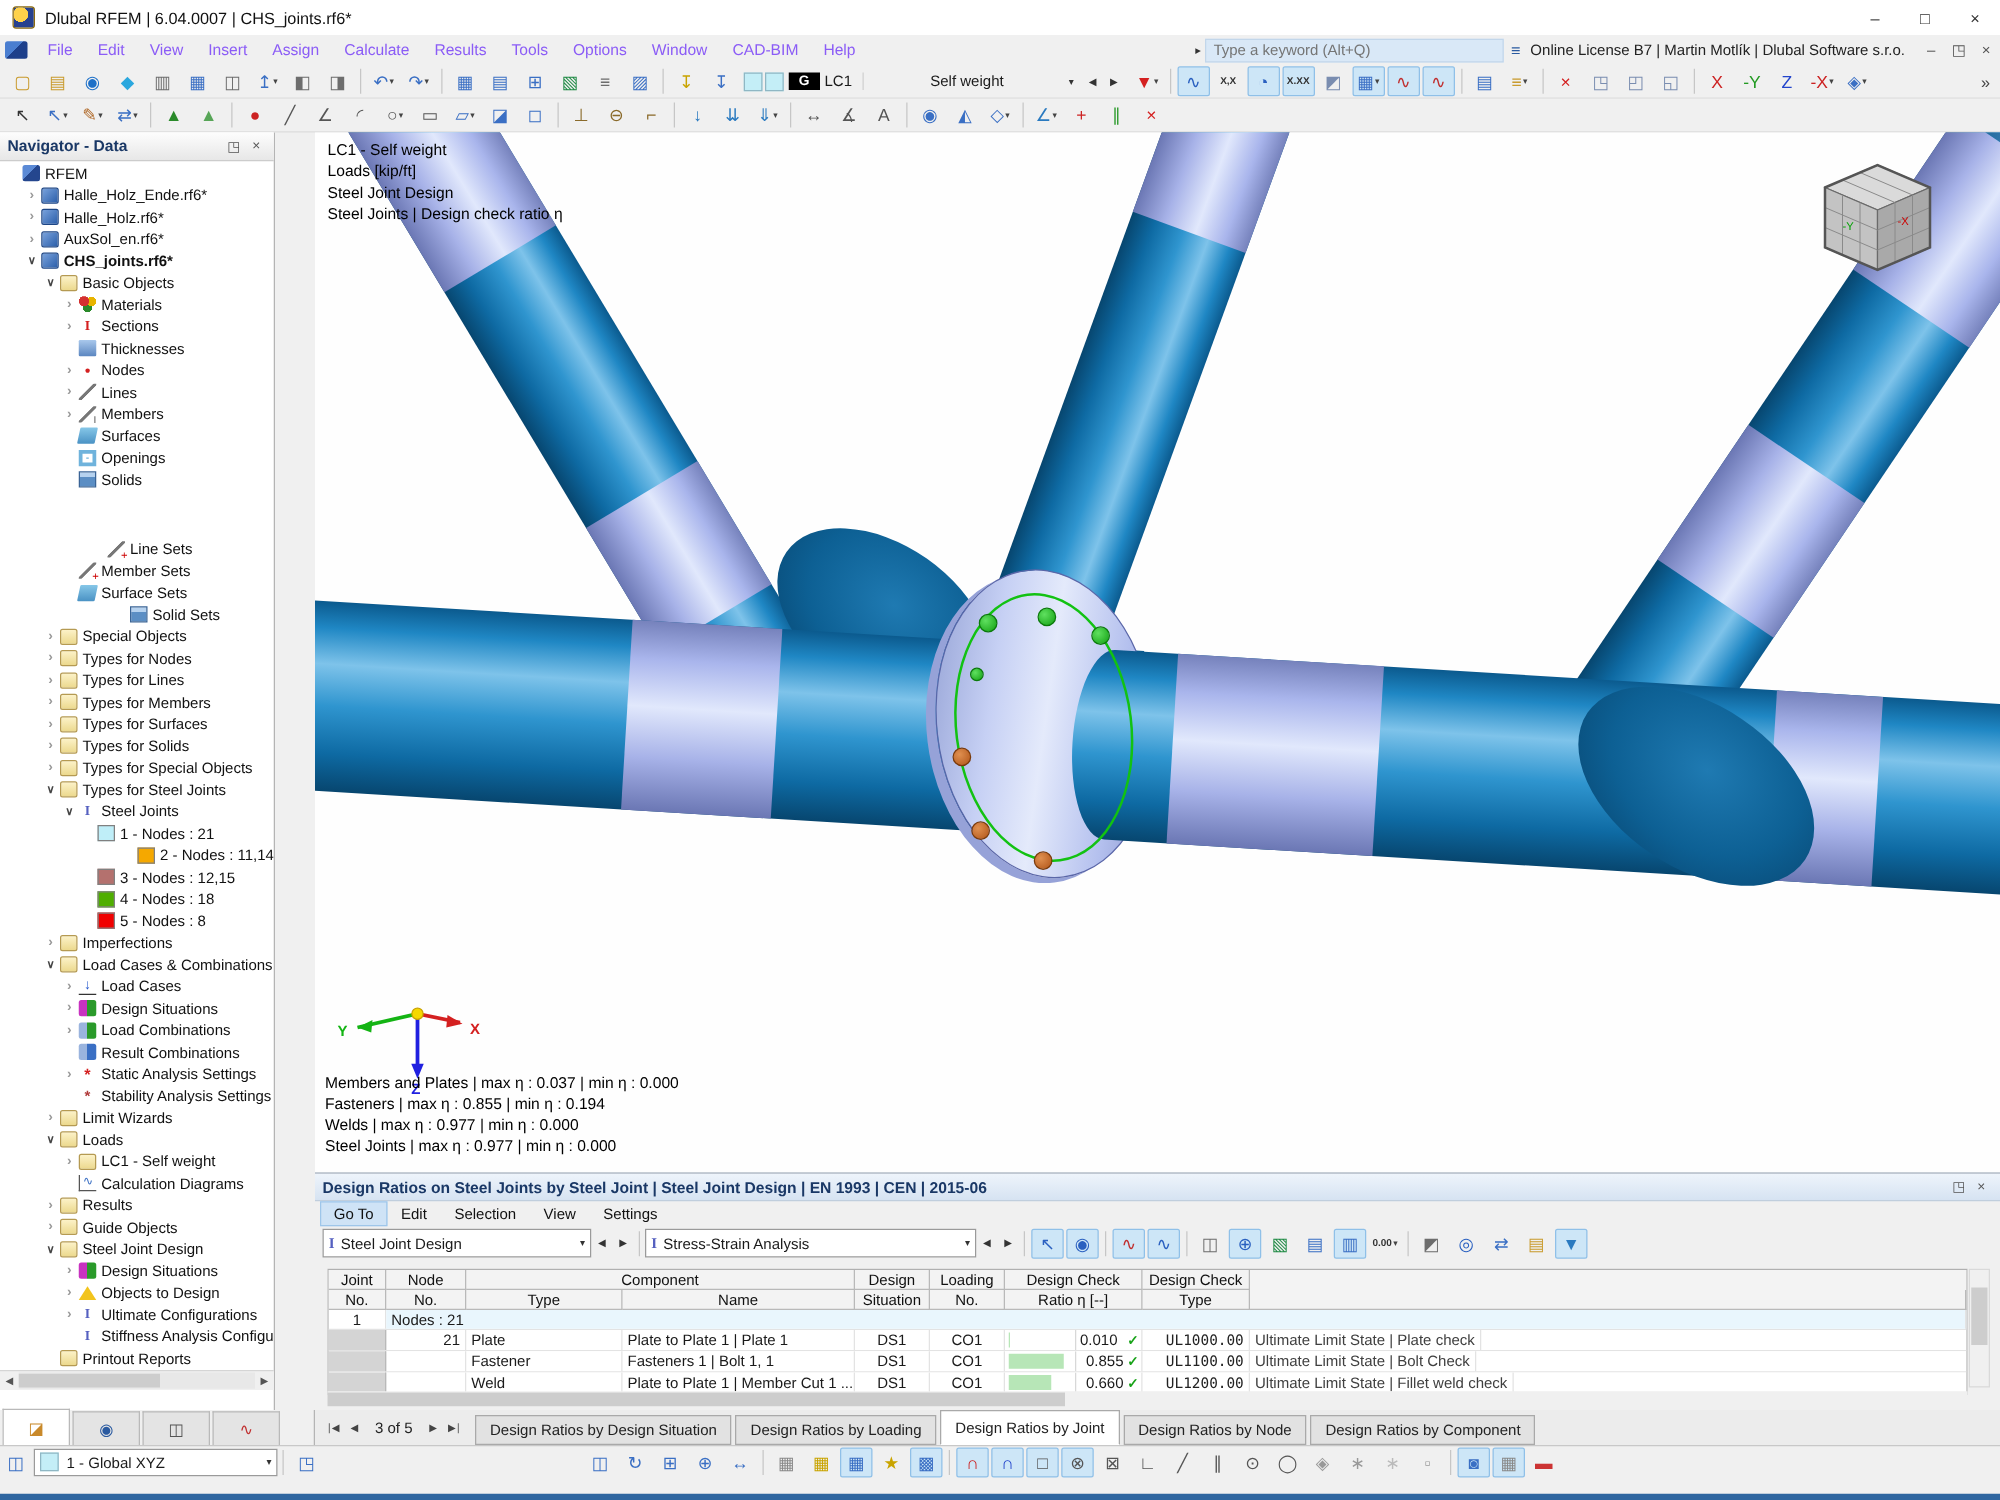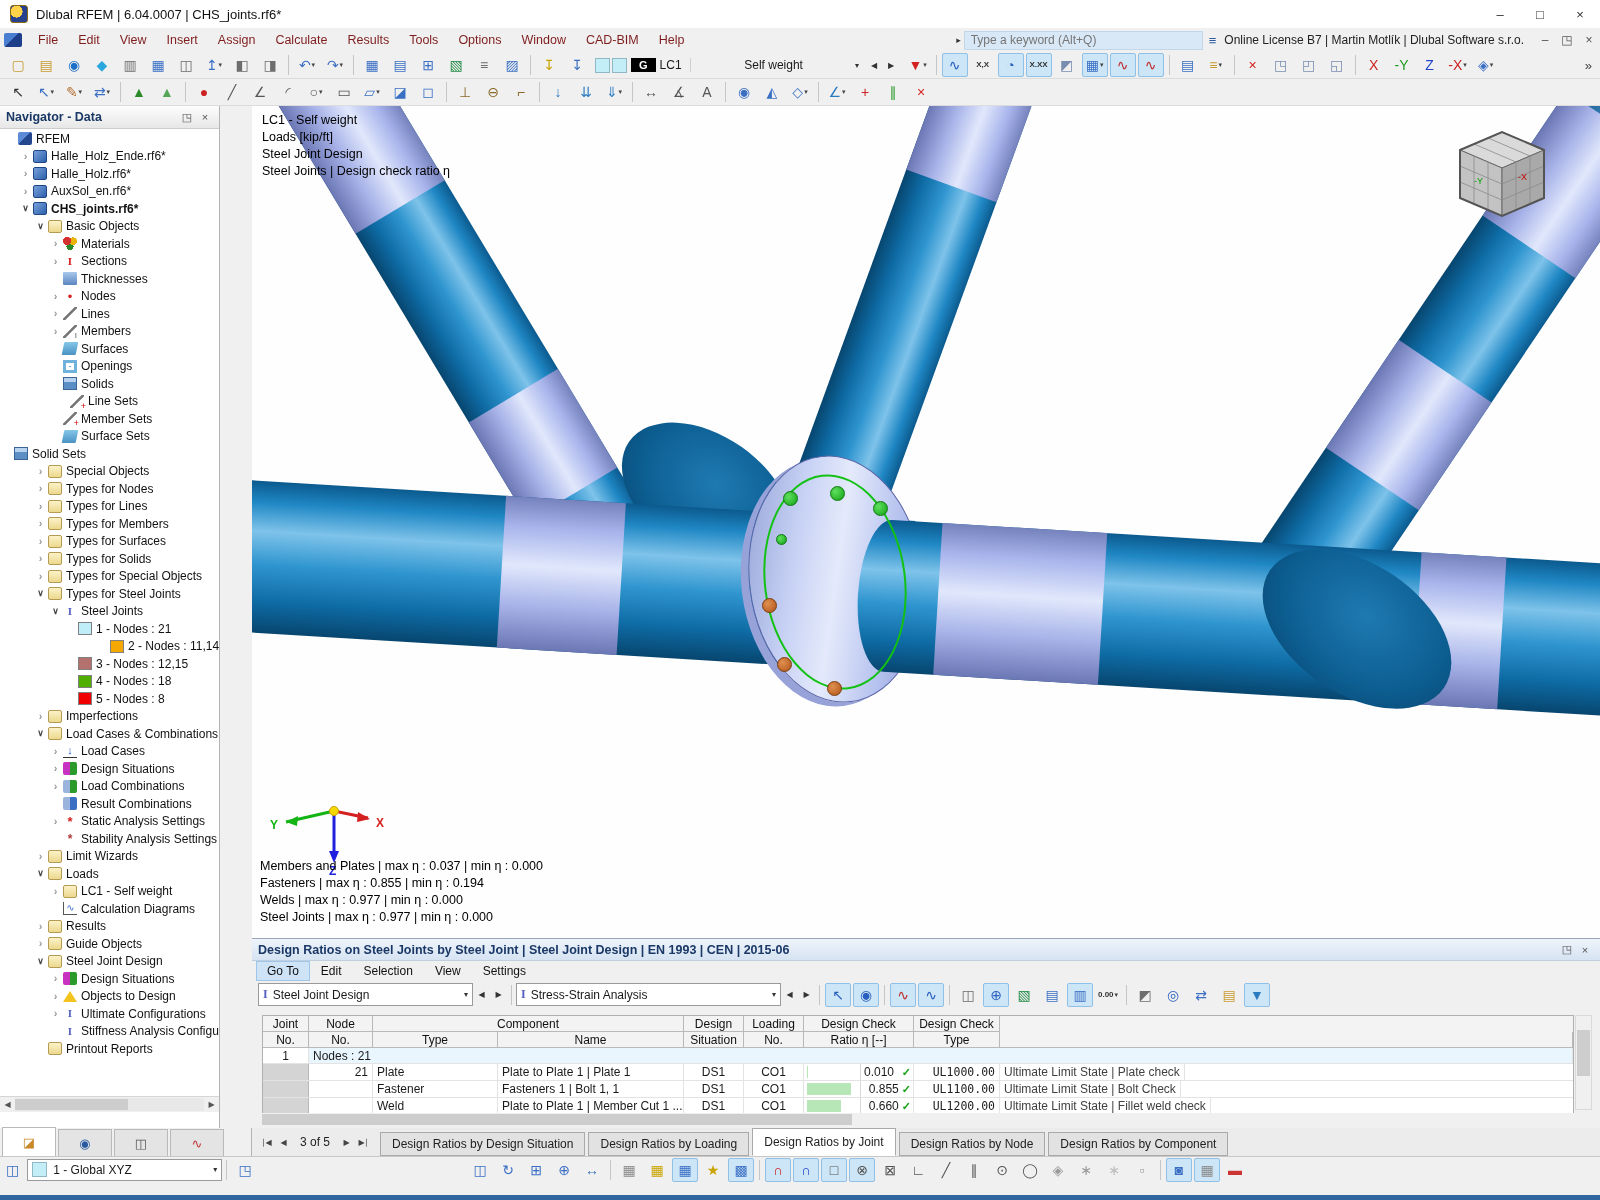--- a/index.html
+++ b/index.html
@@ -7,21 +7,21 @@
   .abs{position:absolute;}
   
   #titlebar{left:0;top:0;width:1600px;height:28px;background:#fff;display:flex;align-items:center;border-bottom:1px solid #e4e4e4;}
   #appicon{width:16px;height:16px;margin:0 8px 0 10px;border-radius:3px;background:radial-gradient(circle at 35% 35%,#ffd24a 0 40%,#27418f 41% 100%);border:1px solid #8a6a10;}
   #titletext{font-size:13px;color:#111;}
   #wincontrols{margin-left:auto;display:flex;height:28px;}
   .winbtn{width:40px;height:28px;display:flex;align-items:center;justify-content:center;color:#333;font-size:13px;}
   
   #menubar{left:0;top:28px;width:1600px;height:24px;background:#f0f0f0;display:flex;align-items:center;border-bottom:1px solid #e0e0e0;}
   #menulogo{width:18px;height:14px;margin:0 6px 0 4px;background:linear-gradient(135deg,#4a7ed0 0 45%,#1d3f8a 45% 100%);border-radius:2px;position:relative;}
-  .menuitem{padding:3px 10px;color:#7f1d1d;font-size:12.5px;}
+  .menuitem{padding:3px 10px;color:#8b5cf6;font-size:12.5px;}
   #kwwrap{margin-left:auto;display:flex;align-items:center;}
   #kwarrow{font-size:9px;color:#333;margin-right:3px;}
   .kw{width:225px;height:17px;background:#d9e8f7;border:1px solid #c2d6ea;font-size:12px;color:#6c8096;padding:0 6px;font-family:"Liberation Sans",sans-serif;}
   #kwicon{color:#2a5aa0;font-weight:bold;font-size:13px;margin:0 8px 0 6px;}
   #license{font-size:12px;color:#222;margin-right:10px;}
   .mwbtn{width:22px;text-align:center;color:#555;font-size:12px;}
   
   .toolbar{left:0;width:1600px;height:27px;background:#f0f0f0;display:flex;align-items:center;padding-left:4px;border-bottom:1px solid #dcdcdc;box-sizing:border-box;}
   #toolbar1{top:52px;} #toolbar2{top:79px;}
   .tbi{min-width:24px;height:22px;display:inline-flex;align-items:center;justify-content:center;border-radius:2px;font-size:14px;margin:0 1px;border:1px solid transparent;}
@@ -529,36 +529,36 @@
         <div class="trow" style="padding-left: 49px;">
           <span class="exp"></span>
           <span class="ti open"></span>
           <span class="lbl">Openings</span>
         </div>
         <div class="trow" style="padding-left: 49px;">
           <span class="exp"></span>
           <span class="ti solid"></span>
           <span class="lbl">Solids</span>
         </div>
-        <div class="trow" style="padding-left: 56px;">
+        <div class="trow" style="padding-left: 72px; margin-top: 38px;">
           <span class="exp"></span>
           <span class="ti lset"></span>
           <span class="lbl">Line Sets</span>
         </div>
         <div class="trow" style="padding-left: 49px;">
           <span class="exp"></span>
           <span class="ti lset"></span>
           <span class="lbl">Member Sets</span>
         </div>
         <div class="trow" style="padding-left: 49px;">
           <span class="exp"></span>
           <span class="ti surfset"></span>
           <span class="lbl">Surface Sets</span>
         </div>
-        <div class="trow" style="">
+        <div class="trow" style="padding-left: 49px; margin-left: 41px;">
           <span class="exp"></span>
           <span class="ti solidset"></span>
           <span class="lbl">Solid Sets</span>
         </div>
         <div class="trow" style="padding-left: 34px;">
           <span class="exp">›</span>
           <span class="ti fold"></span>
           <span class="lbl">Special Objects</span>
         </div>
         <div class="trow" style="padding-left: 34px;">

